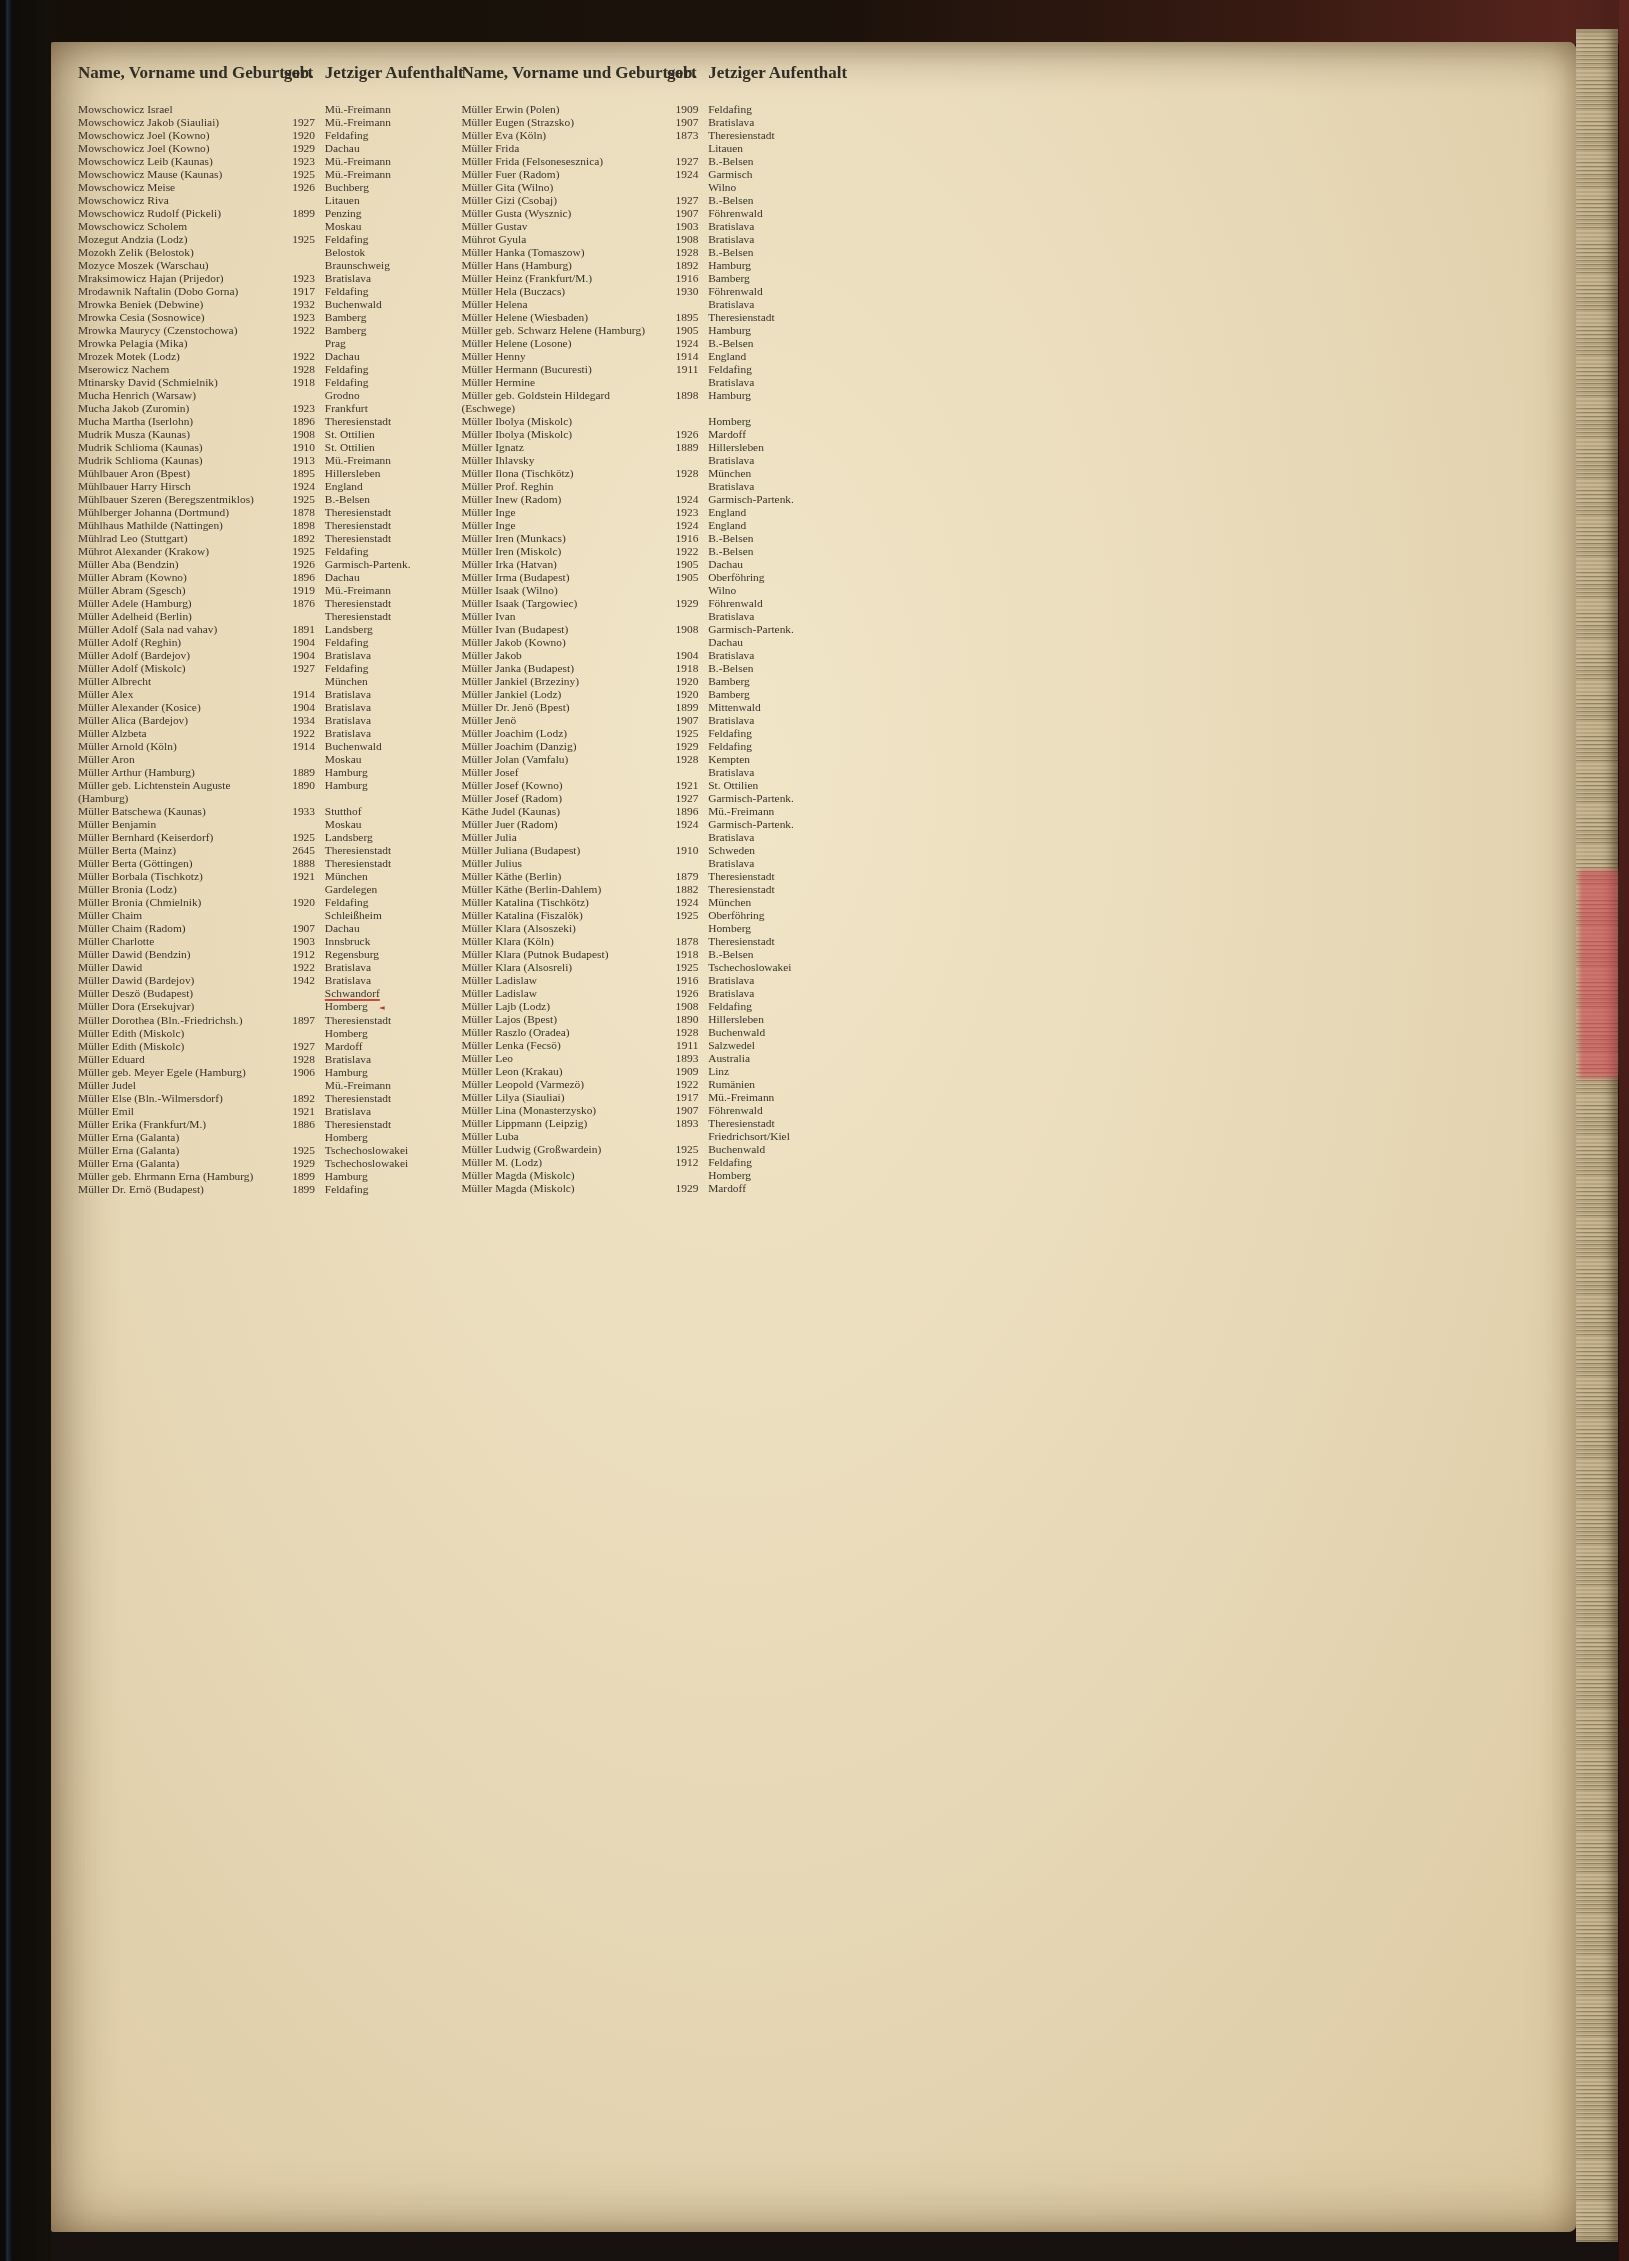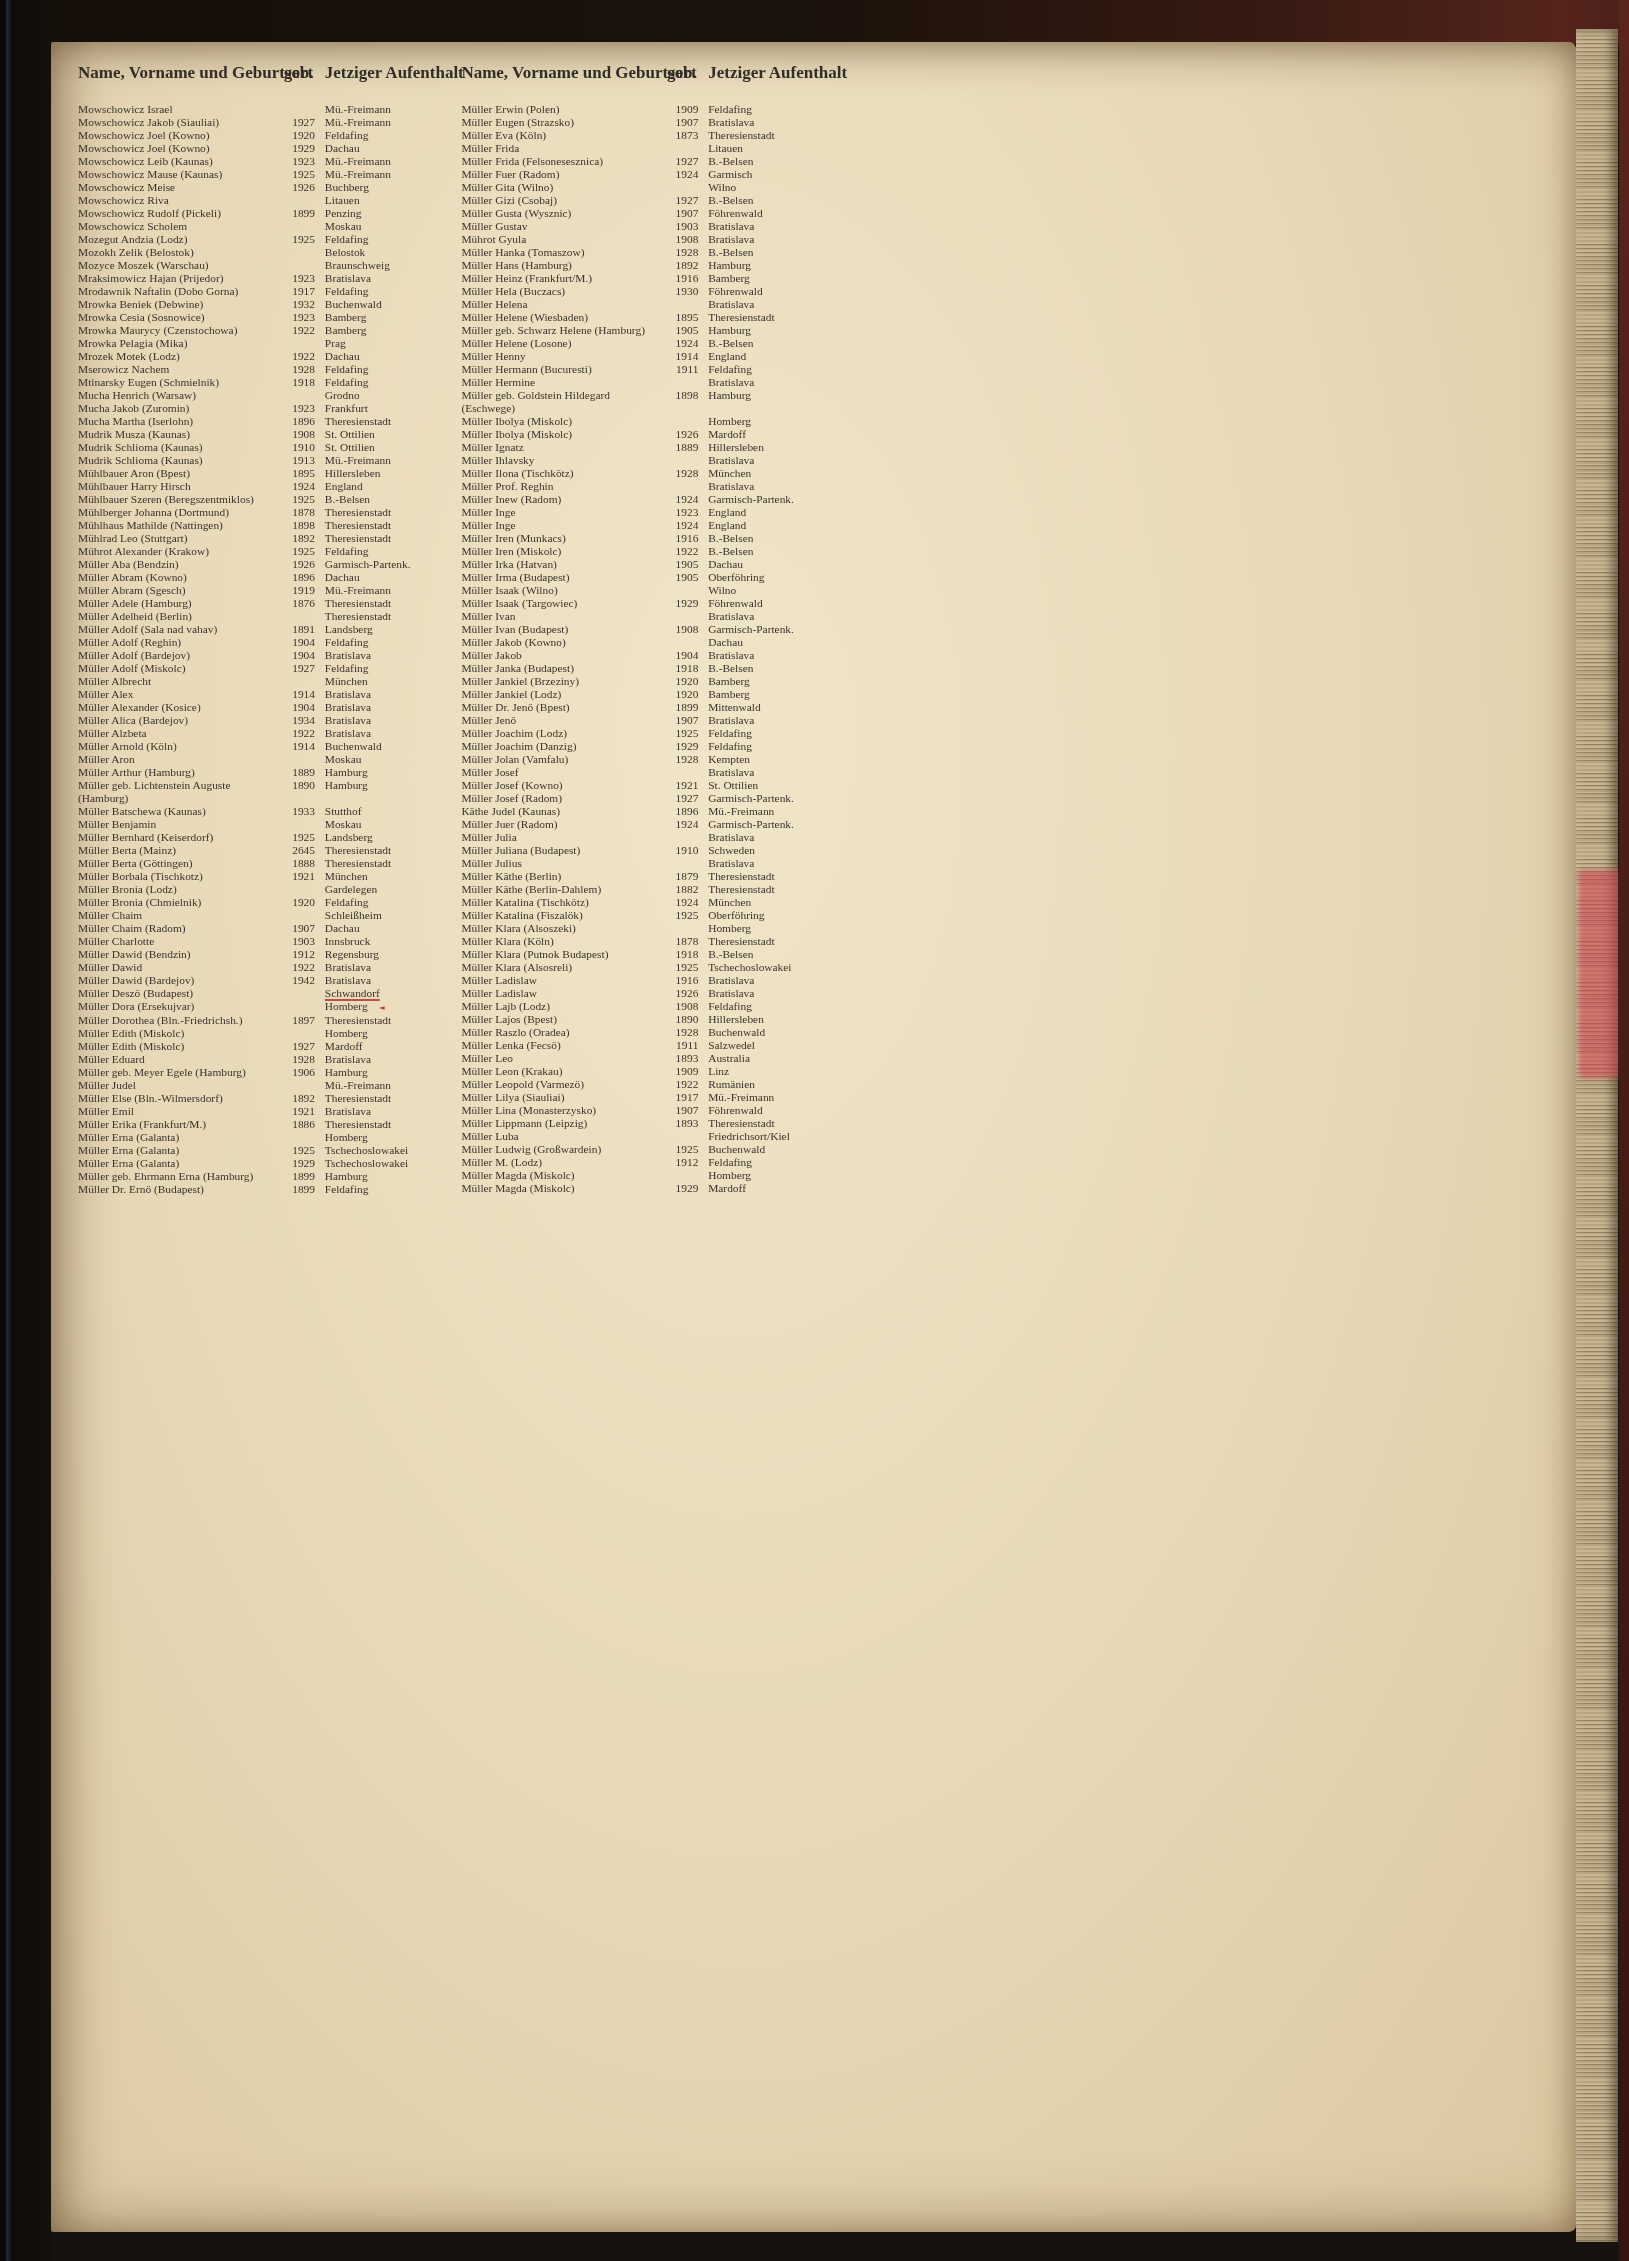--- a/index.html
+++ b/index.html
@@ -188,21 +188,21 @@
               <div class="nm"><span>Mrozek Motek (Lodz)</span></div>
               <div class="yr">1922</div>
               <div class="pl">Dachau</div>
             </div>
             <div class="row">
               <div class="nm"><span>Mserowicz Nachem</span></div>
               <div class="yr">1928</div>
               <div class="pl">Feldafing</div>
             </div>
             <div class="row">
-              <div class="nm"><span>Mtinarsky Eugen (Schmielnik)</span></div>
+              <div class="nm"><span>Mtinarsky David (Schmielnik)</span></div>
               <div class="yr">1918</div>
               <div class="pl">Feldafing</div>
             </div>
             <div class="row">
               <div class="nm"><span>Mucha Henrich (Warsaw)</span></div>
               <div class="yr"></div>
               <div class="pl">Grodno</div>
             </div>
             <div class="row">
               <div class="nm"><span>Mucha Jakob (Zuromin)</span></div>

